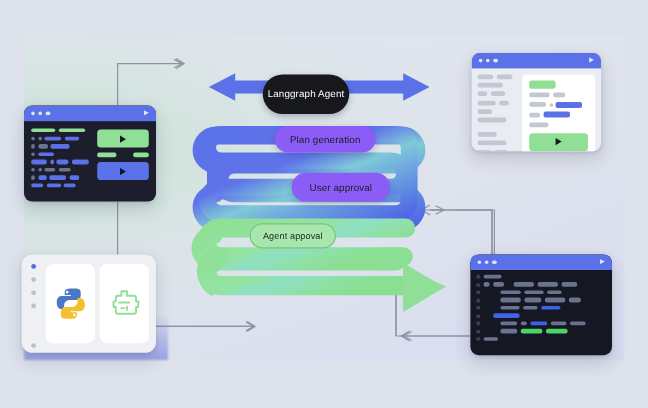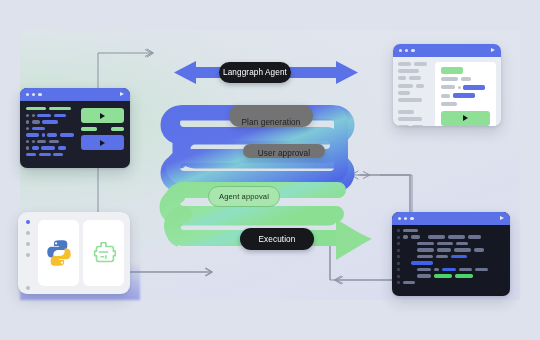--- a/index.html
+++ b/index.html
@@ -65,26 +65,26 @@
   #winBL .tiles{flex:1;display:flex;gap:4px;padding:8px 6px 8px 0;}
   #winBL .tile{flex:1;background:#fff;border-radius:6px;display:flex;align-items:center;justify-content:center;}
 
   
   #flow{position:absolute;left:0;top:0;width:540px;height:340px;}
 
   
   .pill{position:absolute;border-radius:999px;display:flex;align-items:center;justify-content:center;
         font-size:8.2px;letter-spacing:.1px;white-space:nowrap;}
   .pill.dark{background:#17181c;color:#fff;box-shadow:0 2px 5px rgba(20,25,45,.28);}
-  .pill.white{background:#737373;color:#1b1d23;box-shadow:0 2px 6px rgba(30,40,70,.22);align-items:flex-end;}
+  .pill.white{background:#8b5cf6;color:#1b1d23;box-shadow:0 2px 6px rgba(30,40,70,.22);}
   .pill.green{background:#a8e6ae;color:#1d2a1f;border:1px solid #77c481;}
 
-  #pillAgent{left:219px;top:62px;width:72px;height:21px;}
+  #pillAgent{left:219px;top:62px;width:72px;height:33px;}
   #pillPlan{left:229px;top:105px;width:84px;height:22px;}
-  #pillUserApproval{left:243px;top:144px;width:82px;height:14px;}
+  #pillUserApproval{left:243px;top:144px;width:82px;height:24px;}
   #pillUserAppoval{left:208px;top:186px;width:70px;height:19px;font-size:7.6px;}
   #pillExec{left:240px;top:228px;width:74px;height:22px;}
 </style>
 </head>
 <body>
 
 <div id="stage">
 
   <div class="panel"></div>
   <div class="panel-glow"></div>
@@ -436,17 +436,14 @@
     </div>
   <div class="pill white" id="pillPlan">
       <span>Plan generation</span>
     </div>
   <div class="pill white" id="pillUserApproval">
       <span>User approval</span>
     </div>
   <div class="pill green" id="pillUserAppoval">
       <span>Agent appoval</span>
     </div>
-  <div class="pill dark" id="pillExec">
-      <span>Execution</span>
-    </div>
 
 </div>
 
 </body></html>

